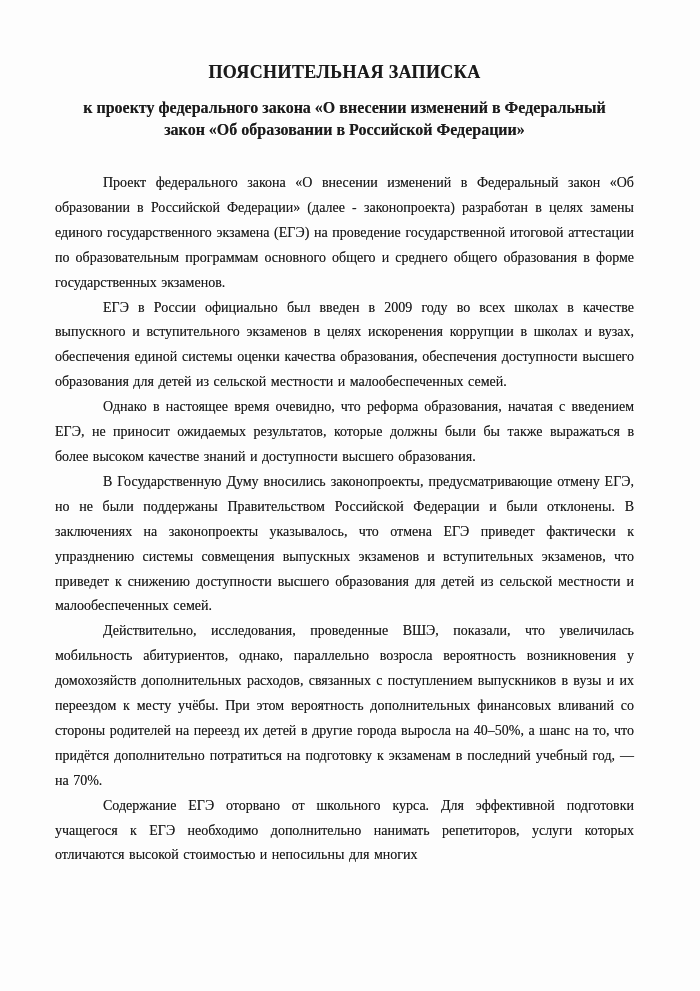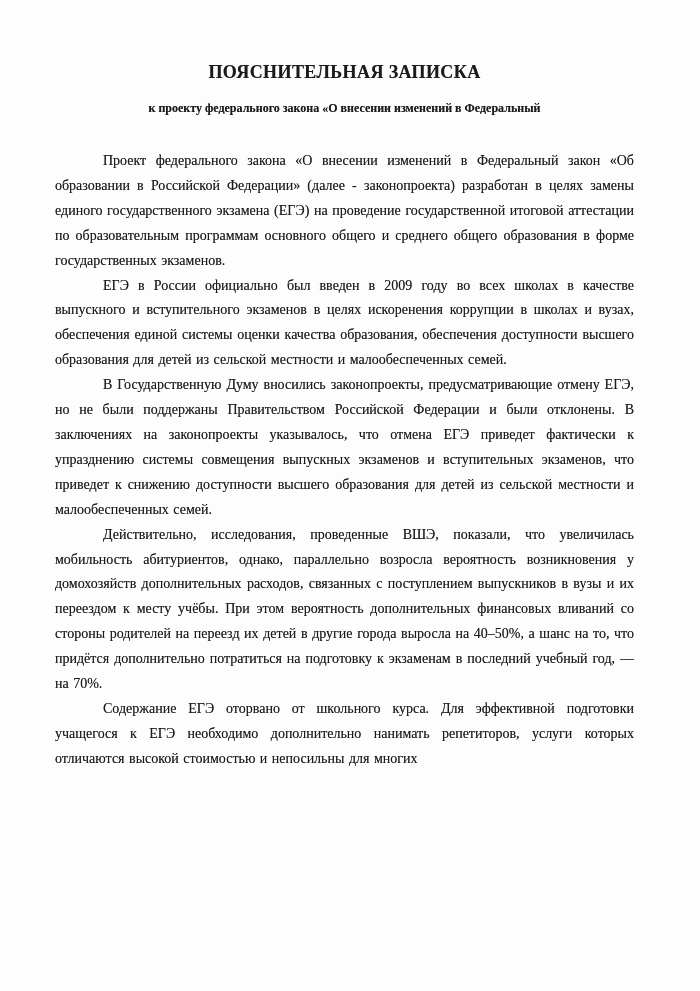--- a/index.html
+++ b/index.html
@@ -22,21 +22,21 @@
   }
   .doc-title {
     font-size: 18px;
     font-weight: bold;
     line-height: 21px;
     text-align: center;
     letter-spacing: 0.4px;
     margin: 0;
   }
   .doc-subtitle {
-    font-size: 12px;
+    font-size: 16px;
     font-weight: bold;
     line-height: 22px;
     text-align: center;
     margin: 14px 0 0 0;
   }
   .doc-body {
     margin-top: 30px;
   }
   .doc-body p {
     font-size: 14px;
@@ -48,22 +48,24 @@
   }
 </style>
 </head>
 <body>
 
 <div class="page">
   <h1 class="doc-title">ПОЯСНИТЕЛЬНАЯ ЗАПИСКА</h1>
 
   <h2 class="doc-subtitle">
     <span>к проекту федерального закона «О внесении изменений в Федеральный</span><br>
+    <span>закон «Об образовании в Российской Федерации»</span>
   </h2>
 
   <div class="doc-body">
       <p>Проект федерального закона «О внесении изменений в Федеральный закон «Об образовании в Российской Федерации» (далее - законопроекта) разработан в целях замены единого государственного экзамена (ЕГЭ) на проведение государственной итоговой аттестации по образовательным программам основного общего и среднего общего образования в форме государственных экзаменов.</p>
       <p>ЕГЭ в России официально был введен в 2009 году во всех школах в качестве выпускного и вступительного экзаменов в целях искоренения коррупции в школах и вузах, обеспечения единой системы оценки качества образования, обеспечения доступности высшего образования для детей из сельской местности и малообеспеченных семей.</p>
+      <p>Однако в настоящее время очевидно, что реформа образования, начатая с введением ЕГЭ, не приносит ожидаемых результатов, которые должны были бы также выражаться в более высоком качестве знаний и доступности высшего образования.</p>
       <p>В Государственную Думу вносились законопроекты, предусматривающие отмену ЕГЭ, но не были поддержаны Правительством Российской Федерации и были отклонены. В заключениях на законопроекты указывалось, что отмена ЕГЭ приведет фактически к упразднению системы совмещения выпускных экзаменов и вступительных экзаменов, что приведет к снижению доступности высшего образования для детей из сельской местности и малообеспеченных семей.</p>
       <p>Действительно, исследования, проведенные ВШЭ, показали, что увеличилась мобильность абитуриентов, однако, параллельно возросла вероятность возникновения у домохозяйств дополнительных расходов, связанных с поступлением выпускников в вузы и их переездом к месту учёбы. При этом вероятность дополнительных финансовых вливаний со стороны родителей на переезд их детей в другие города выросла на 40–50%, а шанс на то, что придётся дополнительно потратиться на подготовку к экзаменам в последний учебный год, — на 70%.</p>
       <p>Содержание ЕГЭ оторвано от школьного курса. Для эффективной подготовки учащегося к ЕГЭ необходимо дополнительно нанимать репетиторов, услуги которых отличаются высокой стоимостью и непосильны для многих</p>
     </div>
 </div>
 
 </body></html>

